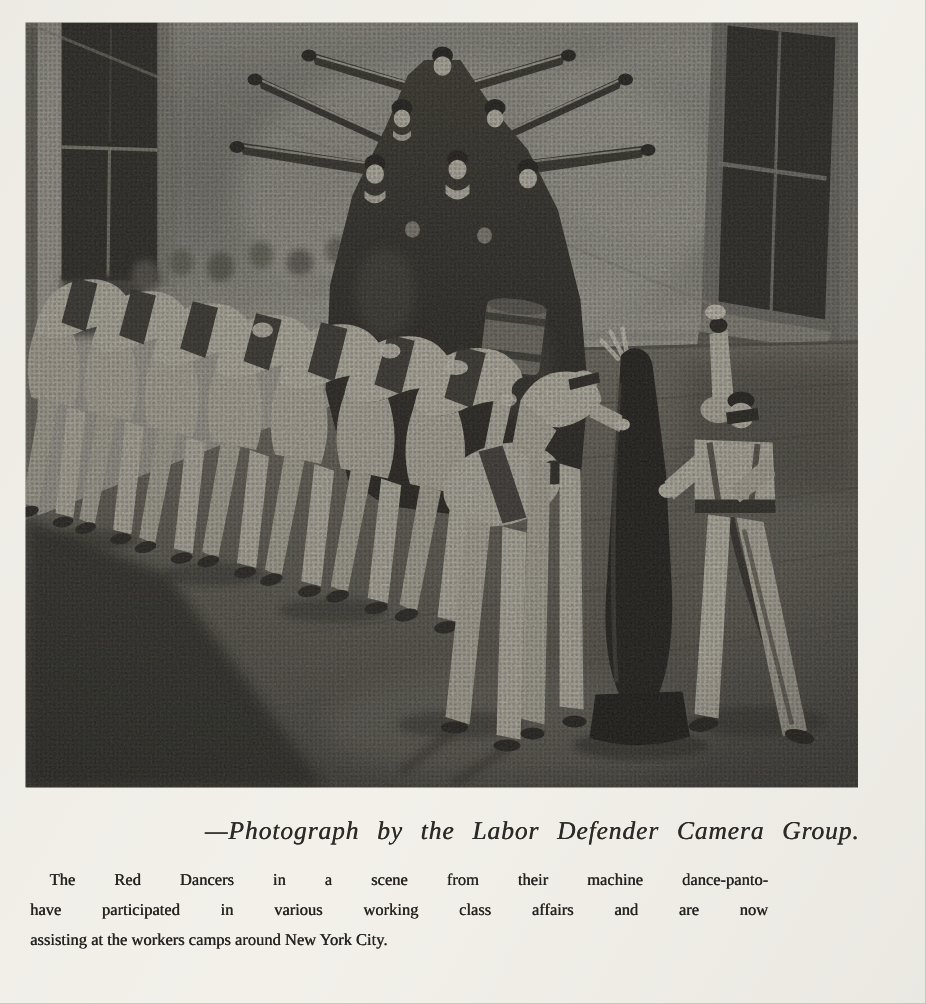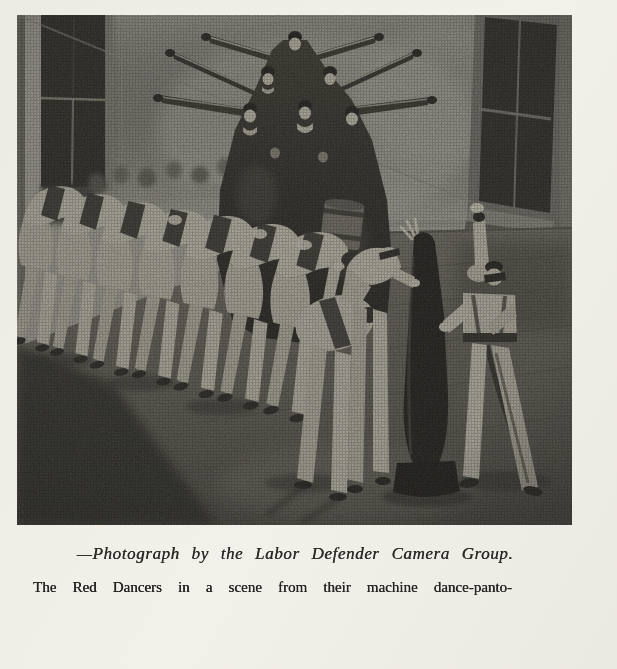--- a/index.html
+++ b/index.html
@@ -14,27 +14,27 @@
     position:absolute;left:17px;top:15px;width:555px;height:510px;overflow:hidden;
     background:#a3a095;
   }
   .halftone{
     position:absolute;inset:0;pointer-events:none;
     background-image:radial-gradient(rgba(22,20,16,0.17) 1px, rgba(0,0,0,0) 1.25px);
     background-size:3px 3px;
   }
   .credit{
     position:absolute;left:17px;top:543px;width:556px;
-    text-align:center;font-style:italic;font-size:17px;line-height:22px;
+    text-align:right;font-style:italic;font-size:17px;line-height:22px;
     color:#2c2b28;word-spacing:7px;letter-spacing:0.6px;
     text-shadow:0.3px 0 0 currentColor;
   }
   .bodytext{
     position:absolute;left:20px;top:577px;width:492px;
-    font-size:15px;line-height:20px;color:#262522;
+    font-size:11px;line-height:20px;color:#262522;
     text-shadow:0.3px 0 0 currentColor;
   }
   .bodytext .cap-line{text-align:justify;text-align-last:justify;}
   .bodytext .cap-line.first{text-indent:13px;}
   .bodytext .cap-line.last{text-align-last:left;}
 </style>
 </head>
 <body>
 
 <div class="paper-tint"></div>
@@ -293,13 +293,15 @@
       <rect x="0" y="0" width="555" height="510" filter="url(#grainLight)" opacity="0.14"></rect>
     </g>
   </svg>
   <div class="halftone"></div>
 </figure>
 
 <div class="credit">—Photograph by the Labor Defender Camera Group.</div>
 
 <div class="bodytext">
   <div class="cap-line first">The Red Dancers in a scene from their machine dance-panto-</div>
+  <div class="cap-line">have participated in various working class affairs and are now</div>
+  <div class="cap-line last">assisting at the workers camps around New York City.</div>
 </div>
 
 </body></html>

